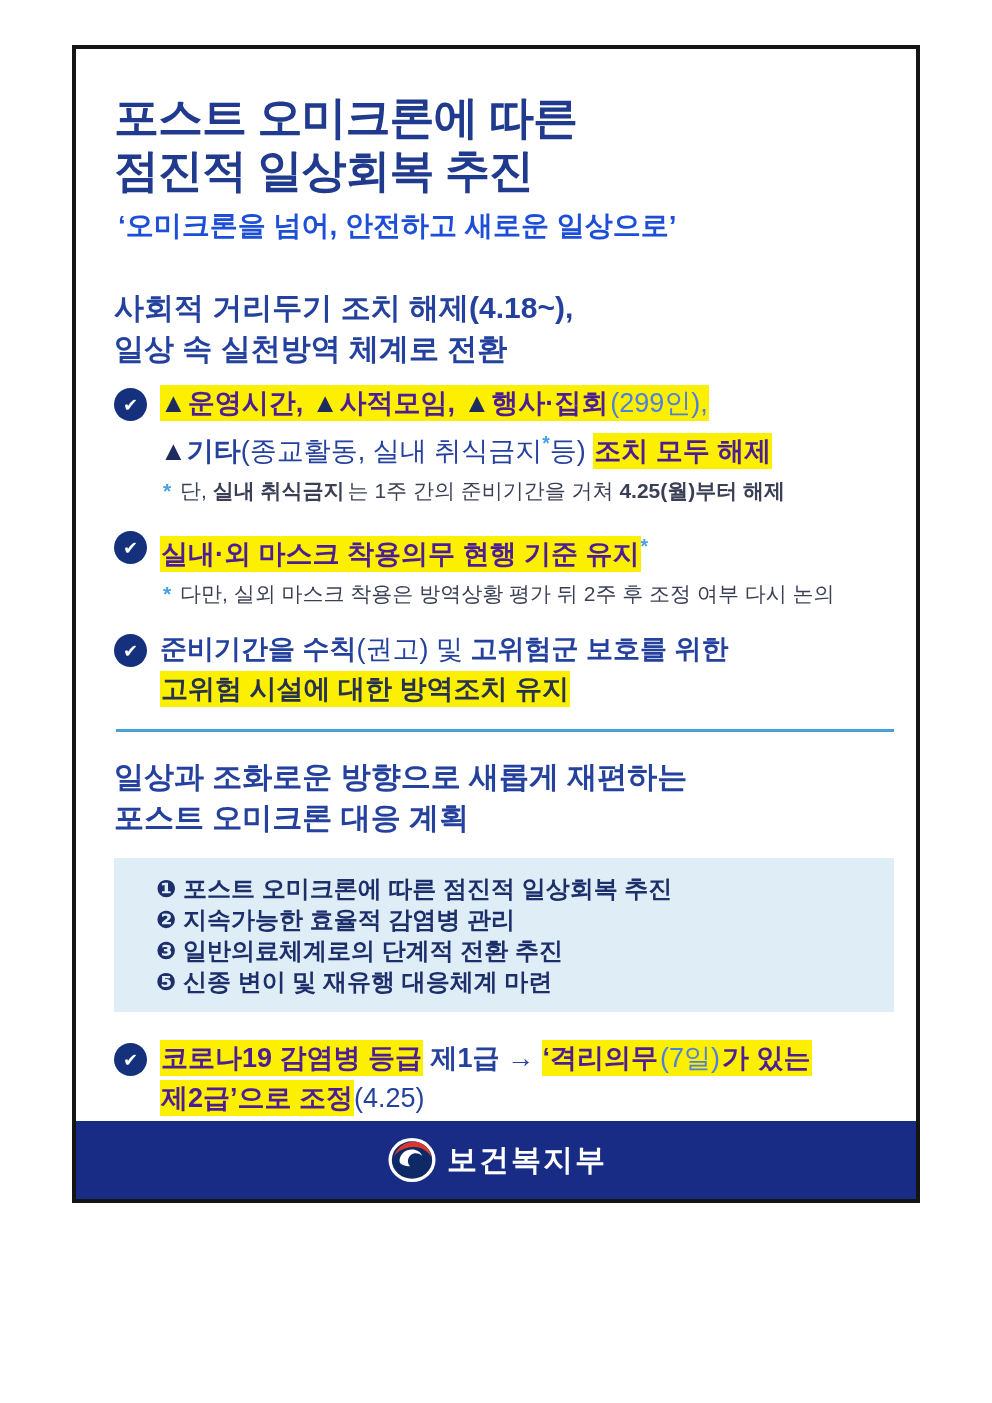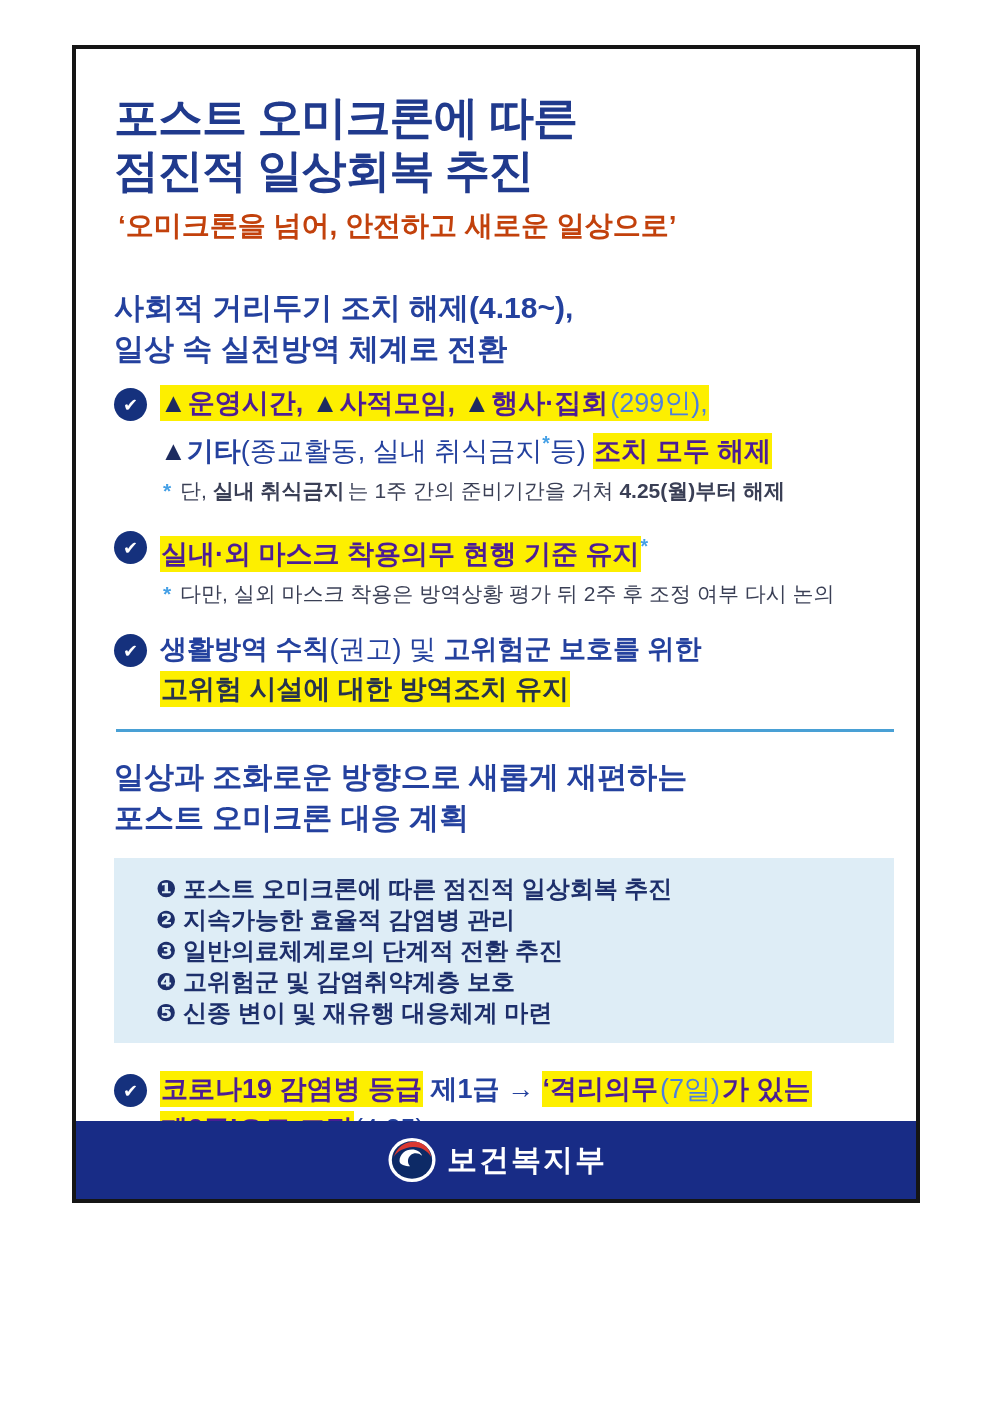--- a/index.html
+++ b/index.html
@@ -6,21 +6,21 @@
   html,body { width:992px; height:1403px; background:#ffffff;
     font-family:"Liberation Sans","DejaVu Sans",sans-serif; }
   .page { position:relative; width:992px; height:1370px; background:#ffffff; overflow:hidden; }
   .poster { position:absolute; left:72px; top:45px; width:848px; height:1158px;
     background:#ffffff; border:4px solid #151515; overflow:hidden; }
   .content { position:relative; padding:42px 20px 0 38px; }
 
   .title { font-size:45px; font-weight:bold; color:#203A8D; line-height:53px;
     letter-spacing:-1px; }
   .title .tl { display:block; white-space:nowrap; }
-  .subtitle { font-size:28px; font-weight:bold; color:#c2410c; margin-top:10px;
+  .subtitle { font-size:28px; font-weight:bold; color:#1d4ed8; margin-top:10px;
     padding-left:4px; white-space:nowrap; }
 
   .sec-heading { font-size:30px; font-weight:bold; color:#24419E; line-height:41px;
     margin-top:42px; }
   .sec-heading .hl-line { display:block; white-space:nowrap; }
   .sec-heading.second { margin-top:24px; }
 
   .bullet { display:flex; gap:13px; margin-top:14px; }
   .bullet.mt20 { margin-top:20px; }
   .bullet.mt26 { margin-top:26px; }
@@ -85,37 +85,36 @@
         <span class="check">✔</span>
         <div class="bl-lines">
           <div class="line"><span class="seg hl">실내·외 마스크 착용의무 현행 기준 유지</span><span class="seg star">*</span></div>
           <div class="fn"><span class="seg fns">*</span><span class="seg fn"> 다만, 실외 마스크 착용은 방역상황 평가 뒤 2주 후 조정 여부 다시 논의</span></div>
         </div>
       </div>
 
       <div class="bullet mt20">
         <span class="check">✔</span>
         <div class="bl-lines">
-          <div class="line"><span class="seg b">생활방역 수칙</span><span class="seg r">(권고)</span><span class="seg r"> 및 </span><span class="seg b">고위험군 보호를 위한</span></div>
+          <div class="line"><span class="seg b">준비기간을 수칙</span><span class="seg r">(권고)</span><span class="seg r"> 및 </span><span class="seg b">고위험군 보호를 위한</span></div>
           <div class="line"><span class="seg hld">고위험 시설에 대한 방역조치 유지</span></div>
         </div>
       </div>
 
       <div class="divider"></div>
 
       <h2 class="sec-heading second">
         <span class="hl-line">일상과 조화로운 방향으로 새롭게 재편하는</span>
         <span class="hl-line">포스트 오미크론 대응 계획</span>
       </h2>
 
       <div class="plan-box">
         <div class="plan-item">❶ 포스트 오미크론에 따른 점진적 일상회복 추진</div>
         <div class="plan-item">❷ 지속가능한 효율적 감염병 관리</div>
         <div class="plan-item">❸ 일반의료체계로의 단계적 전환 추진</div>
-        <div class="plan-item">❹ 고위험군 및 감염취약계층 보호</div>
         <div class="plan-item">❺ 신종 변이 및 재유행 대응체계 마련</div>
       </div>
 
       <div class="bullet mt26">
         <span class="check">✔</span>
         <div class="bl-lines">
           <div class="line"><span class="seg hl">코로나19 감염병 등급</span><span class="seg b"> 제1급 → </span><span class="seg hl">‘격리의무</span><span class="seg hll">(7일)</span><span class="seg hl">가 있는</span></div>
           <div class="line"><span class="seg hl">제2급’으로 조정</span><span class="seg r">(4.25)</span></div>
           <div class="fn"><span class="seg fns">*</span><span class="seg fn"> 약 4주간의 이행기 이후 ‘격리권고’로 전환(격리 의무 해제)</span></div>
         </div>

